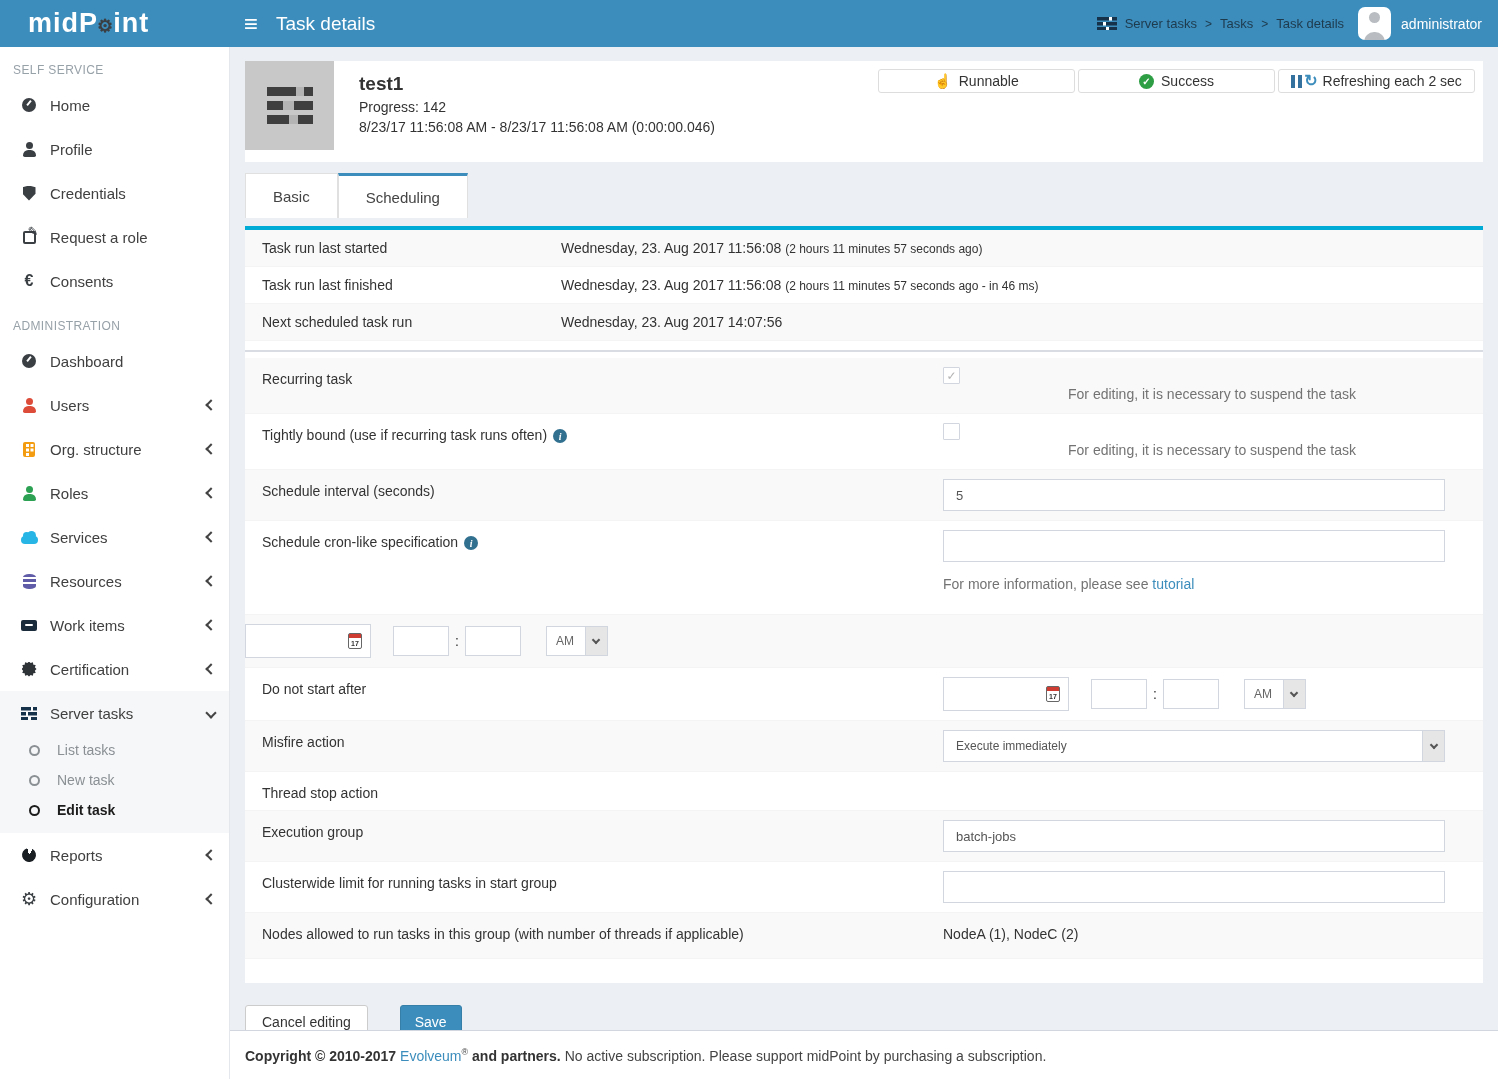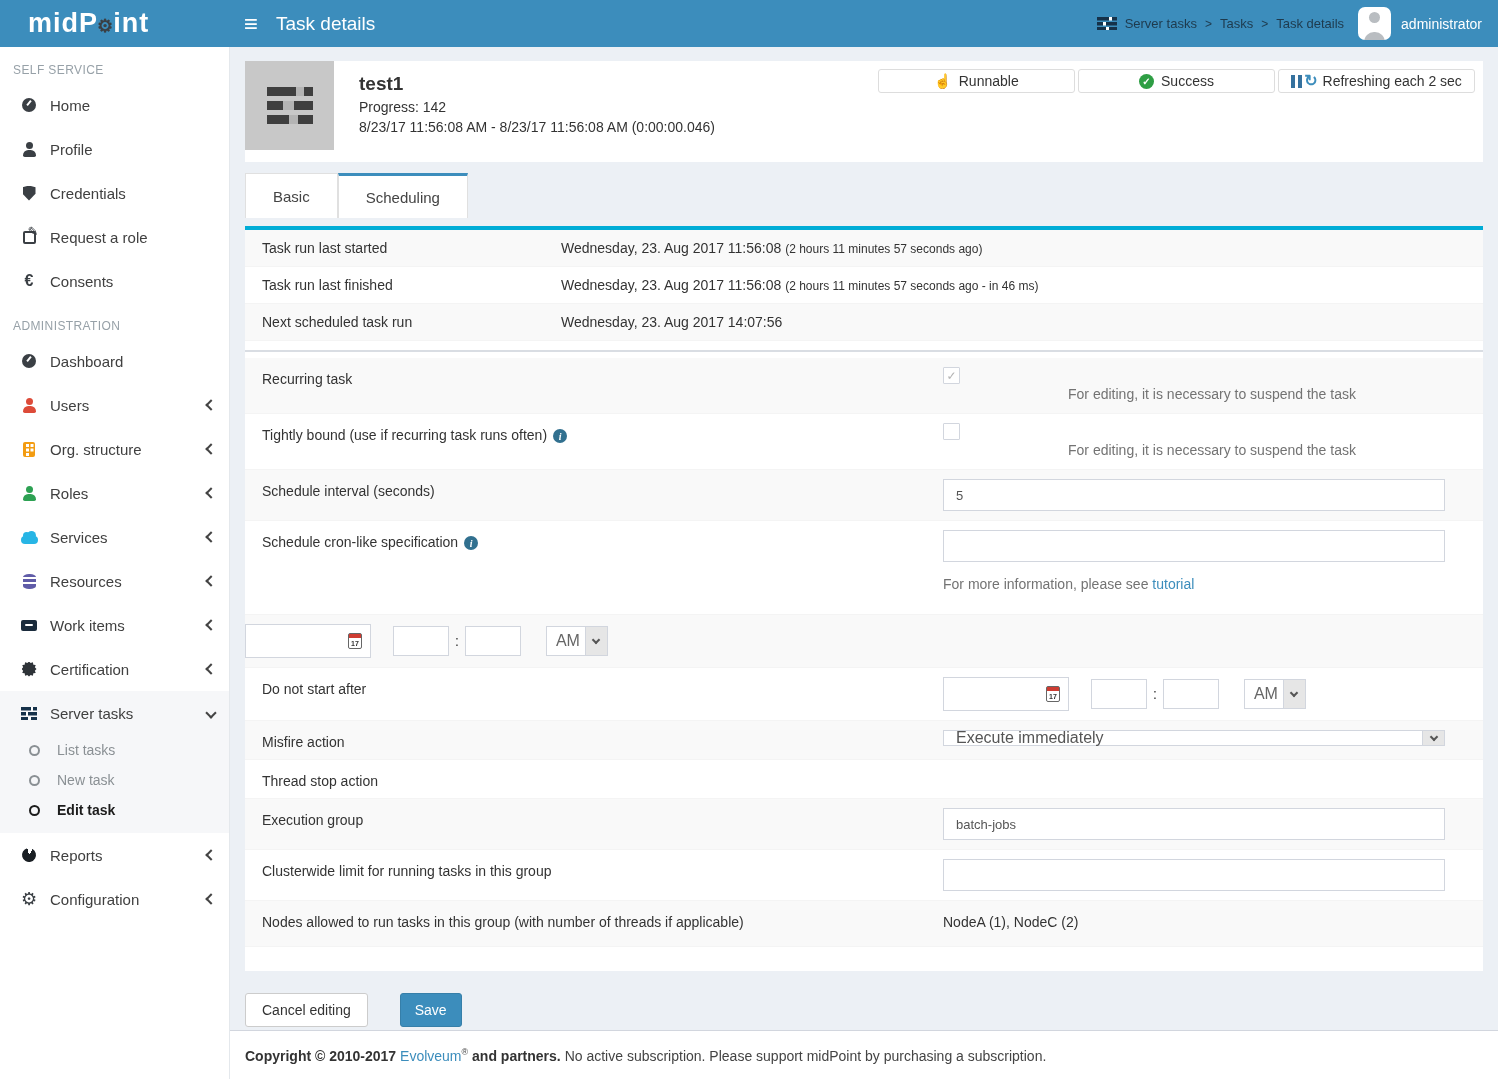--- a/index.html
+++ b/index.html
@@ -119,24 +119,24 @@
   .hint { font-size:14px; color:#737373; margin-top:14px; }
   .hint a { color:#3c8dbc; text-decoration:none; cursor:pointer; }
 
   .dateline { display:flex; align-items:center; }
   .dinput { width:126px; height:34px; border:1px solid #d2d6de; background:#fff; display:flex; align-items:center; justify-content:flex-end; padding-right:8px; }
   .i-cal { width:14px; height:16px; border:1px solid #666; border-radius:2px; background:#fff; position:relative; display:flex; align-items:flex-end; justify-content:center; }
   .i-cal::before { content:''; position:absolute; top:0; left:0; right:0; height:4px; background:#ce3c32; }
   .i-cal::after { content:'17'; font-size:7px; color:#333; line-height:9px; font-weight:bold; }
   .smallinput { width:56px; height:30px; border:1px solid #d2d6de; background:#fff; font-size:13px; color:#555; padding:0 8px; outline:none; font-family:"Liberation Sans", sans-serif; }
   .colon { margin:0 6px; font-size:14px; color:#333; }
-  .fselect { display:flex; height:16px; border:1px solid #d2d6de; background:#fff; align-items:stretch; cursor:pointer; }
+  .fselect { display:flex; height:32px; border:1px solid #d2d6de; background:#fff; align-items:stretch; cursor:pointer; }
   .fselect.big { width:502px; }
   .fselect.small { width:62px; height:30px; }
-  .fselect .sval { flex:1; display:flex; align-items:center; padding-left:12px; font-size:16px; color:#555; }
+  .fselect .sval { flex:1; display:flex; align-items:center; padding-left:12px; font-size:12px; color:#555; }
   .fselect.small .sval { padding-left:9px; color:#666; }
   .sel-btn { width:22px; flex:0 0 22px; background:#e6e6e6; border-left:1px solid #d2d6de; display:flex; align-items:center; justify-content:center; }
   .sel-btn .chev-down { width:6px; height:6px; border-color:#555; margin-top:-3px; }
   .gap25 { width:25px; }
   .gap22 { width:22px; }
   .nodes-val { font-size:14px; color:#333; padding-top:4px; }
 
   
   .btnrow { margin-top:22px; display:flex; align-items:center; }
   .btn-cancel { height:34px; padding:0 16px; background:#fff; border:1px solid #ccc; border-radius:3px; font-size:14px; color:#333; cursor:pointer; font-family:"Liberation Sans", sans-serif; }
@@ -471,21 +471,21 @@
         <div class="flabel">
             <span>Execution group</span>
           </div>
         <div class="fvalue">
           <input class="tinput" type="text" value="batch-jobs" style="">
         </div>
       </div>
 
       <div class="row frow">
         <div class="flabel">
-            <span>Clusterwide limit for running tasks in this group</span>
+            <span>Clusterwide limit for running tasks in start group</span>
           </div>
         <div class="fvalue">
           <input class="tinput" type="text" value="" style="">
         </div>
       </div>
 
       <div class="row frow alt" style="min-height:46px">
         <div class="flabel">
             <span>Nodes allowed to run tasks in this group (with number of threads if applicable)</span>
           </div>

